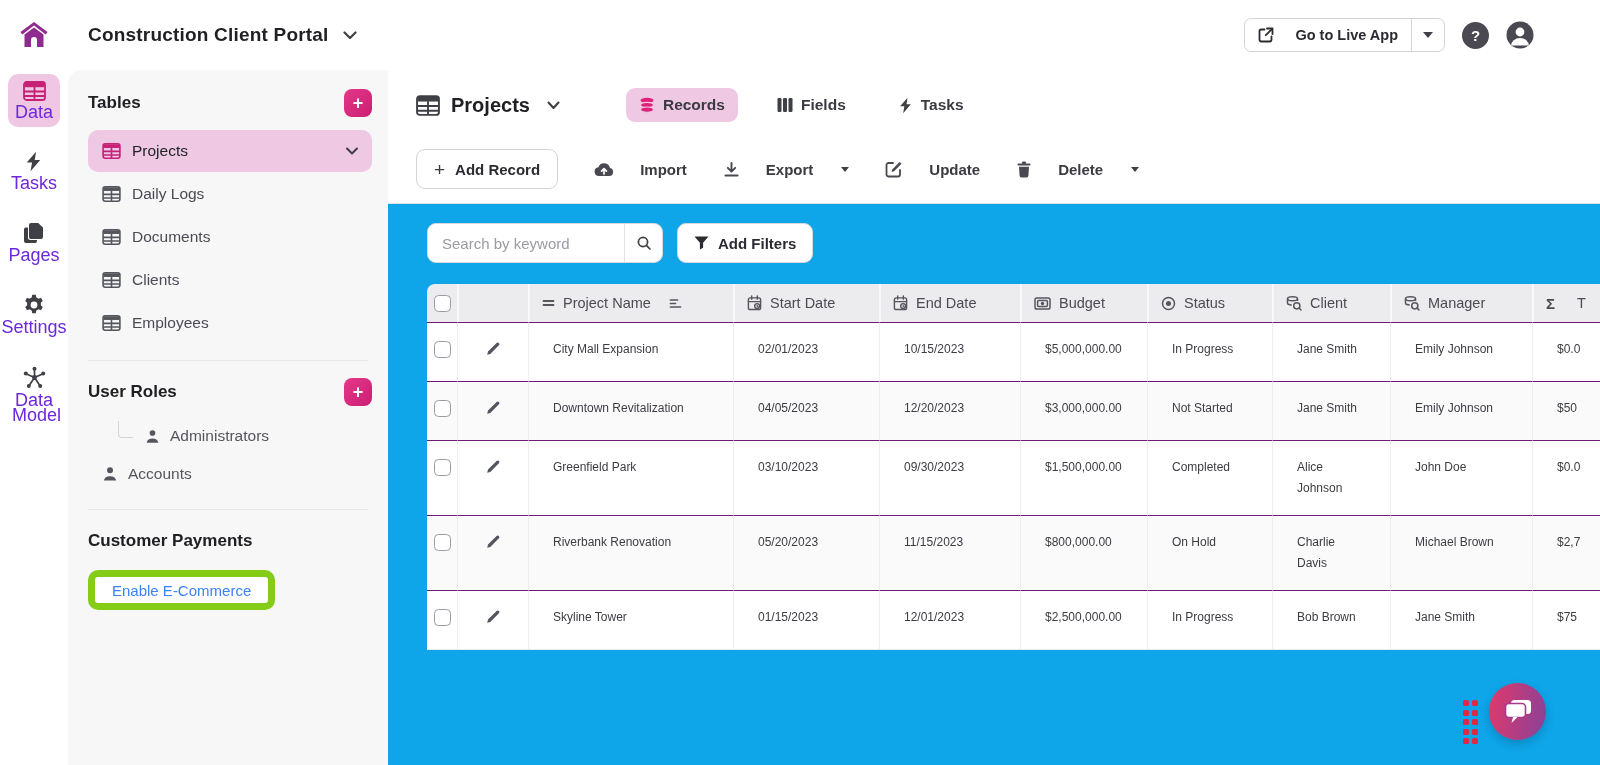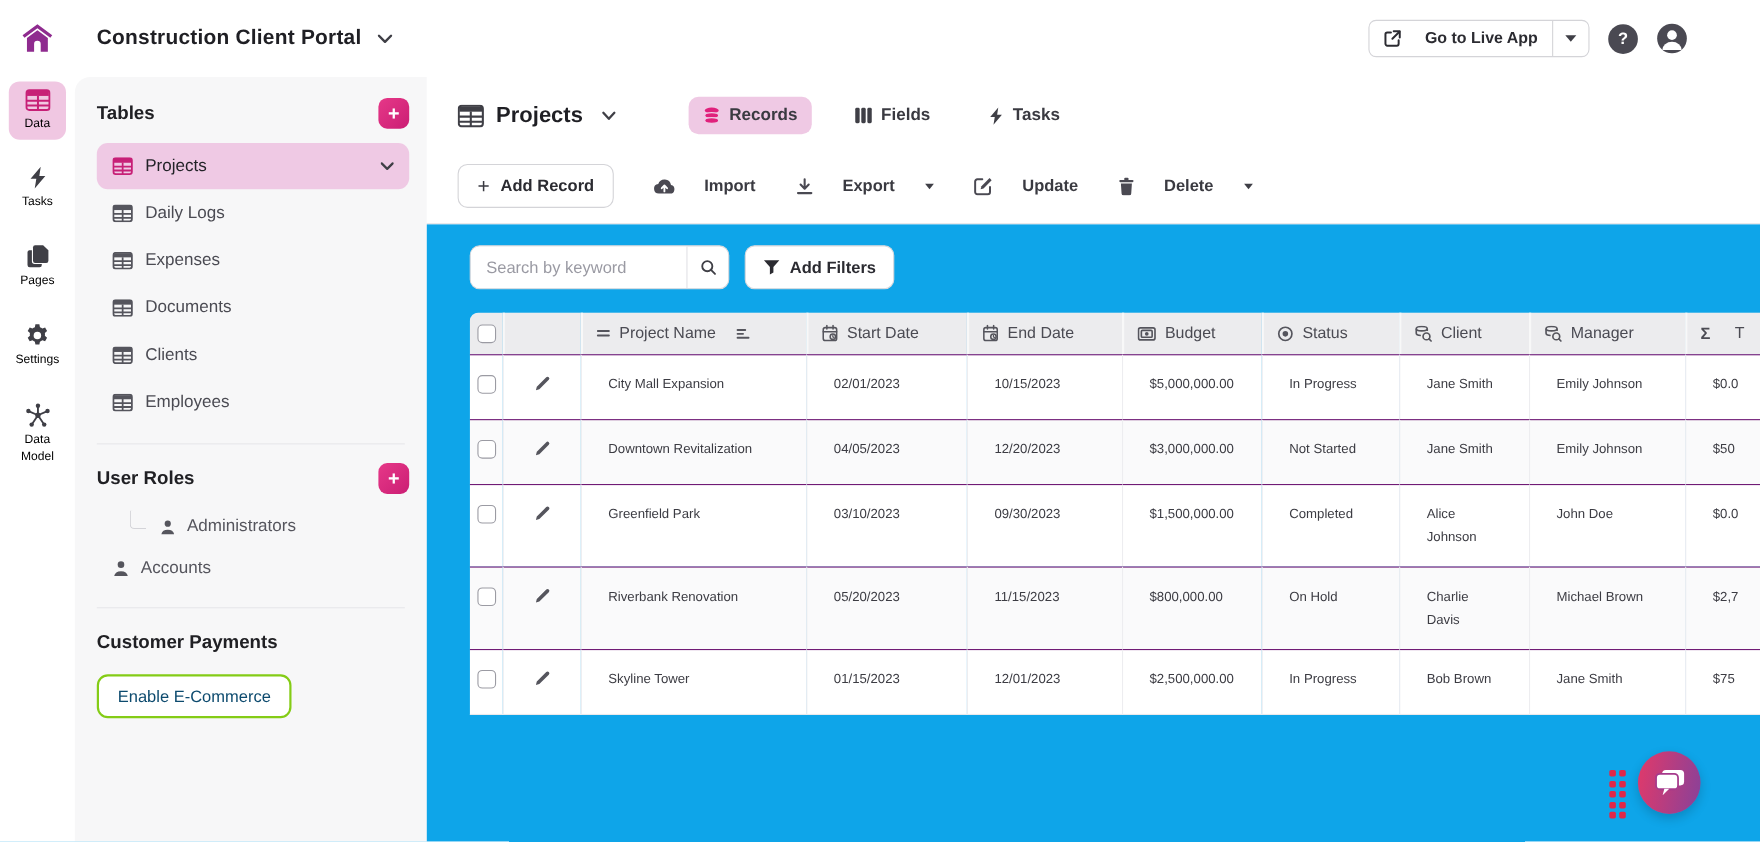--- a/index.html
+++ b/index.html
@@ -15,21 +15,21 @@
   .golive-group { display:flex; align-items:stretch; border:1px solid #d4d4d8; border-radius:7px; background:#fff; height:34px; overflow:hidden; }
   .golive-main { display:flex; align-items:center; gap:21px; padding:0 13px; font-size:14.5px; font-weight:600; color:#2b2b31; cursor:pointer; }
   .golive-caret { display:flex; align-items:center; padding:0 11px; border-left:1px solid #d4d4d8; cursor:pointer; }
   .tri-down { width:0; height:0; border-left:5px solid transparent; border-right:5px solid transparent; border-top:6px solid #3f3f46; }
   .circle-btn { width:27px; height:27px; border-radius:50%; background:#4a4952; color:#fff; display:flex; align-items:center; justify-content:center; font-size:15px; font-weight:700; cursor:pointer; }
 
   
   .shell { display:flex; height:695px; }
   .rail { width:68px; background:#fff; display:flex; flex-direction:column; align-items:center; padding-top:4px; gap:17px; }
   .rail-item { display:flex; flex-direction:column; align-items:center; gap:4px; cursor:pointer; padding:7px 6px; border-radius:10px; min-width:52px; }
-  .rail-item .lbl { font-size:11px; color:#000000; text-align:center; line-height:15px; }
+  .rail-item .lbl { font-size:18px; color:#6d28d9; text-align:center; line-height:15px; }
   .rail-item .ric { color:#3f3f46; display:flex; }
   .rail-item.active { background:#f0c7e2; }
   .rail-item.active .ric { color:#c72077; }
 
   
   .sidebar { width:320px; background:#f7f7f8; border-radius:14px 0 0 0; padding:18px 16px 0 20px; flex-shrink:0; }
   .side-head { display:flex; align-items:center; justify-content:space-between; height:30px; }
   .side-head .h { font-size:17px; font-weight:700; color:#202024; }
   .plus-btn { width:28px; height:28px; border-radius:8px; border:none; cursor:pointer;
     background:linear-gradient(135deg,#e63888,#cb1e74); color:#fff; font-size:18px; line-height:26px; font-weight:600; }
@@ -38,22 +38,22 @@
     font-size:15.5px; color:#4b4b53; }
   .tbl-item .tic { color:#55555d; display:flex; }
   .tbl-item.selected { background:#efc9e4; color:#232328; font-weight:500; }
   .tbl-item.selected .tic { color:#c72077; }
   .tbl-item .spacer { flex:1; }
   .divider { border-top:1px solid #e7e7ea; margin:16px 4px 16px 0; }
   .role-item { display:flex; align-items:center; gap:10px; height:38px; padding:0 14px; font-size:15.5px; color:#55555d; cursor:pointer; }
   .role-item .tic { color:#55555d; display:flex; }
   .role-child { padding-left:30px; }
   .connector { width:15px; height:17px; border-left:1.5px solid #d4d4d9; border-bottom:1.5px solid #d4d4d9; border-radius:0 0 0 4px; margin:-14px 2px 0 0; }
-  .ecom-btn { margin-top:14px; background:#fff; border:2px solid #84cc16; border-radius:10px; height:40px; padding:0 17px;
-    font-size:15px; color:#0c4a6e; cursor:pointer; font-family:inherit; }
+  .ecom-btn { margin-top:14px; background:#fff; border:7px solid #84cc16; border-radius:10px; height:40px; padding:0 17px;
+    font-size:15px; color:#3b82f6; cursor:pointer; font-family:inherit; }
 
   
   .main { flex:1; display:flex; flex-direction:column; min-width:0; }
   .main-header { background:#fff; padding:15px 28px 14px 28px; border-bottom:1px solid #dfdfe3; }
   .mh-row1 { display:flex; align-items:center; height:40px; }
   .entity { display:flex; align-items:center; gap:11px; cursor:pointer; }
   .entity .eic { color:#3f3f46; display:flex; }
   .entity .name { font-size:20px; font-weight:700; color:#1f1f24; }
   .entity .chev { margin-left:6px; color:#3f3f46; display:flex; }
   .tabs { display:flex; align-items:center; gap:26px; margin-left:66px; }
@@ -234,30 +234,20 @@
       </div>
       <div class="tbl-item">
         <span class="tic">
             <svg width="19" height="16" viewBox="0 0 23 20" fill="none" stroke="currentColor" stroke-width="2">
               <rect x="1" y="1" width="21" height="18" rx="2.6"></rect>
               <rect x="1.6" y="1.6" width="19.8" height="4.6" fill="currentColor" stroke="none"></rect>
               <path d="M1 10.5 h21 M1 15 h21 M11.5 6 v13"></path>
             </svg>
           </span>
         <span>Daily Logs</span>
-      </div>
-      <div class="tbl-item">
-        <span class="tic">
-            <svg width="19" height="16" viewBox="0 0 23 20" fill="none" stroke="currentColor" stroke-width="2">
-              <rect x="1" y="1" width="21" height="18" rx="2.6"></rect>
-              <rect x="1.6" y="1.6" width="19.8" height="4.6" fill="currentColor" stroke="none"></rect>
-              <path d="M1 10.5 h21 M1 15 h21 M11.5 6 v13"></path>
-            </svg>
-          </span>
-        <span>Expenses</span>
       </div>
       <div class="tbl-item">
         <span class="tic">
             <svg width="19" height="16" viewBox="0 0 23 20" fill="none" stroke="currentColor" stroke-width="2">
               <rect x="1" y="1" width="21" height="18" rx="2.6"></rect>
               <rect x="1.6" y="1.6" width="19.8" height="4.6" fill="currentColor" stroke="none"></rect>
               <path d="M1 10.5 h21 M1 15 h21 M11.5 6 v13"></path>
             </svg>
           </span>
         <span>Documents</span>

